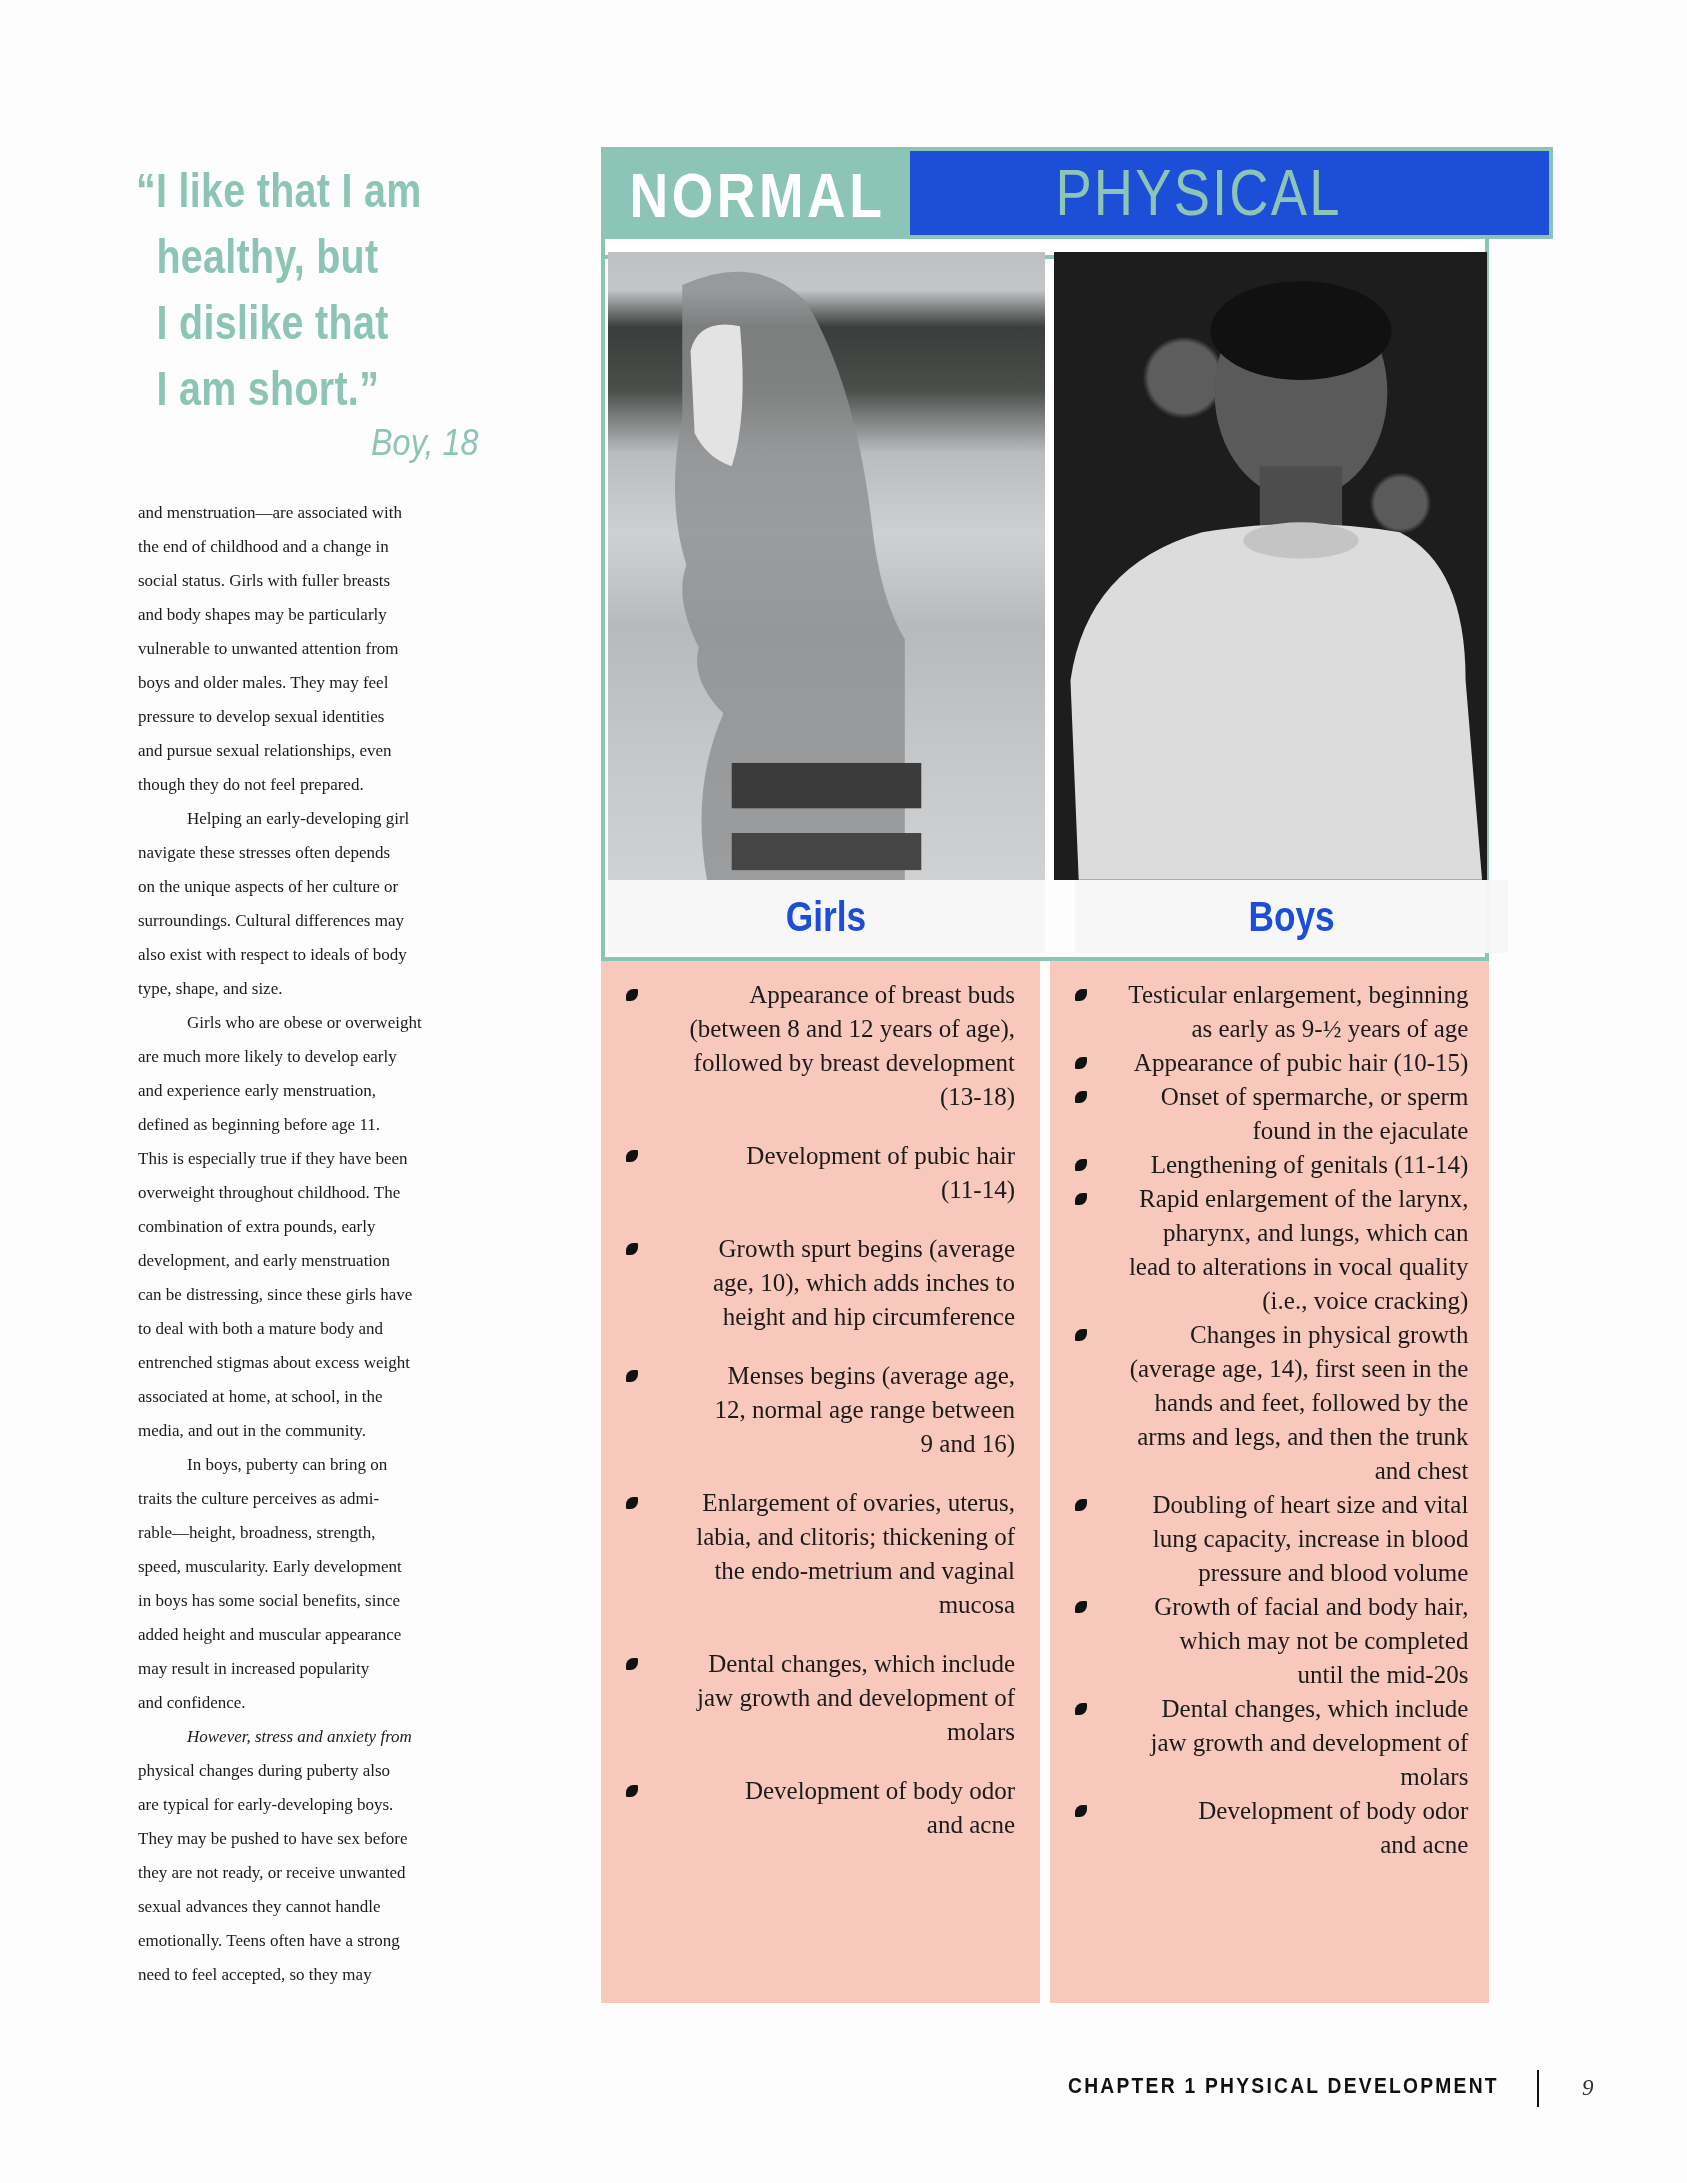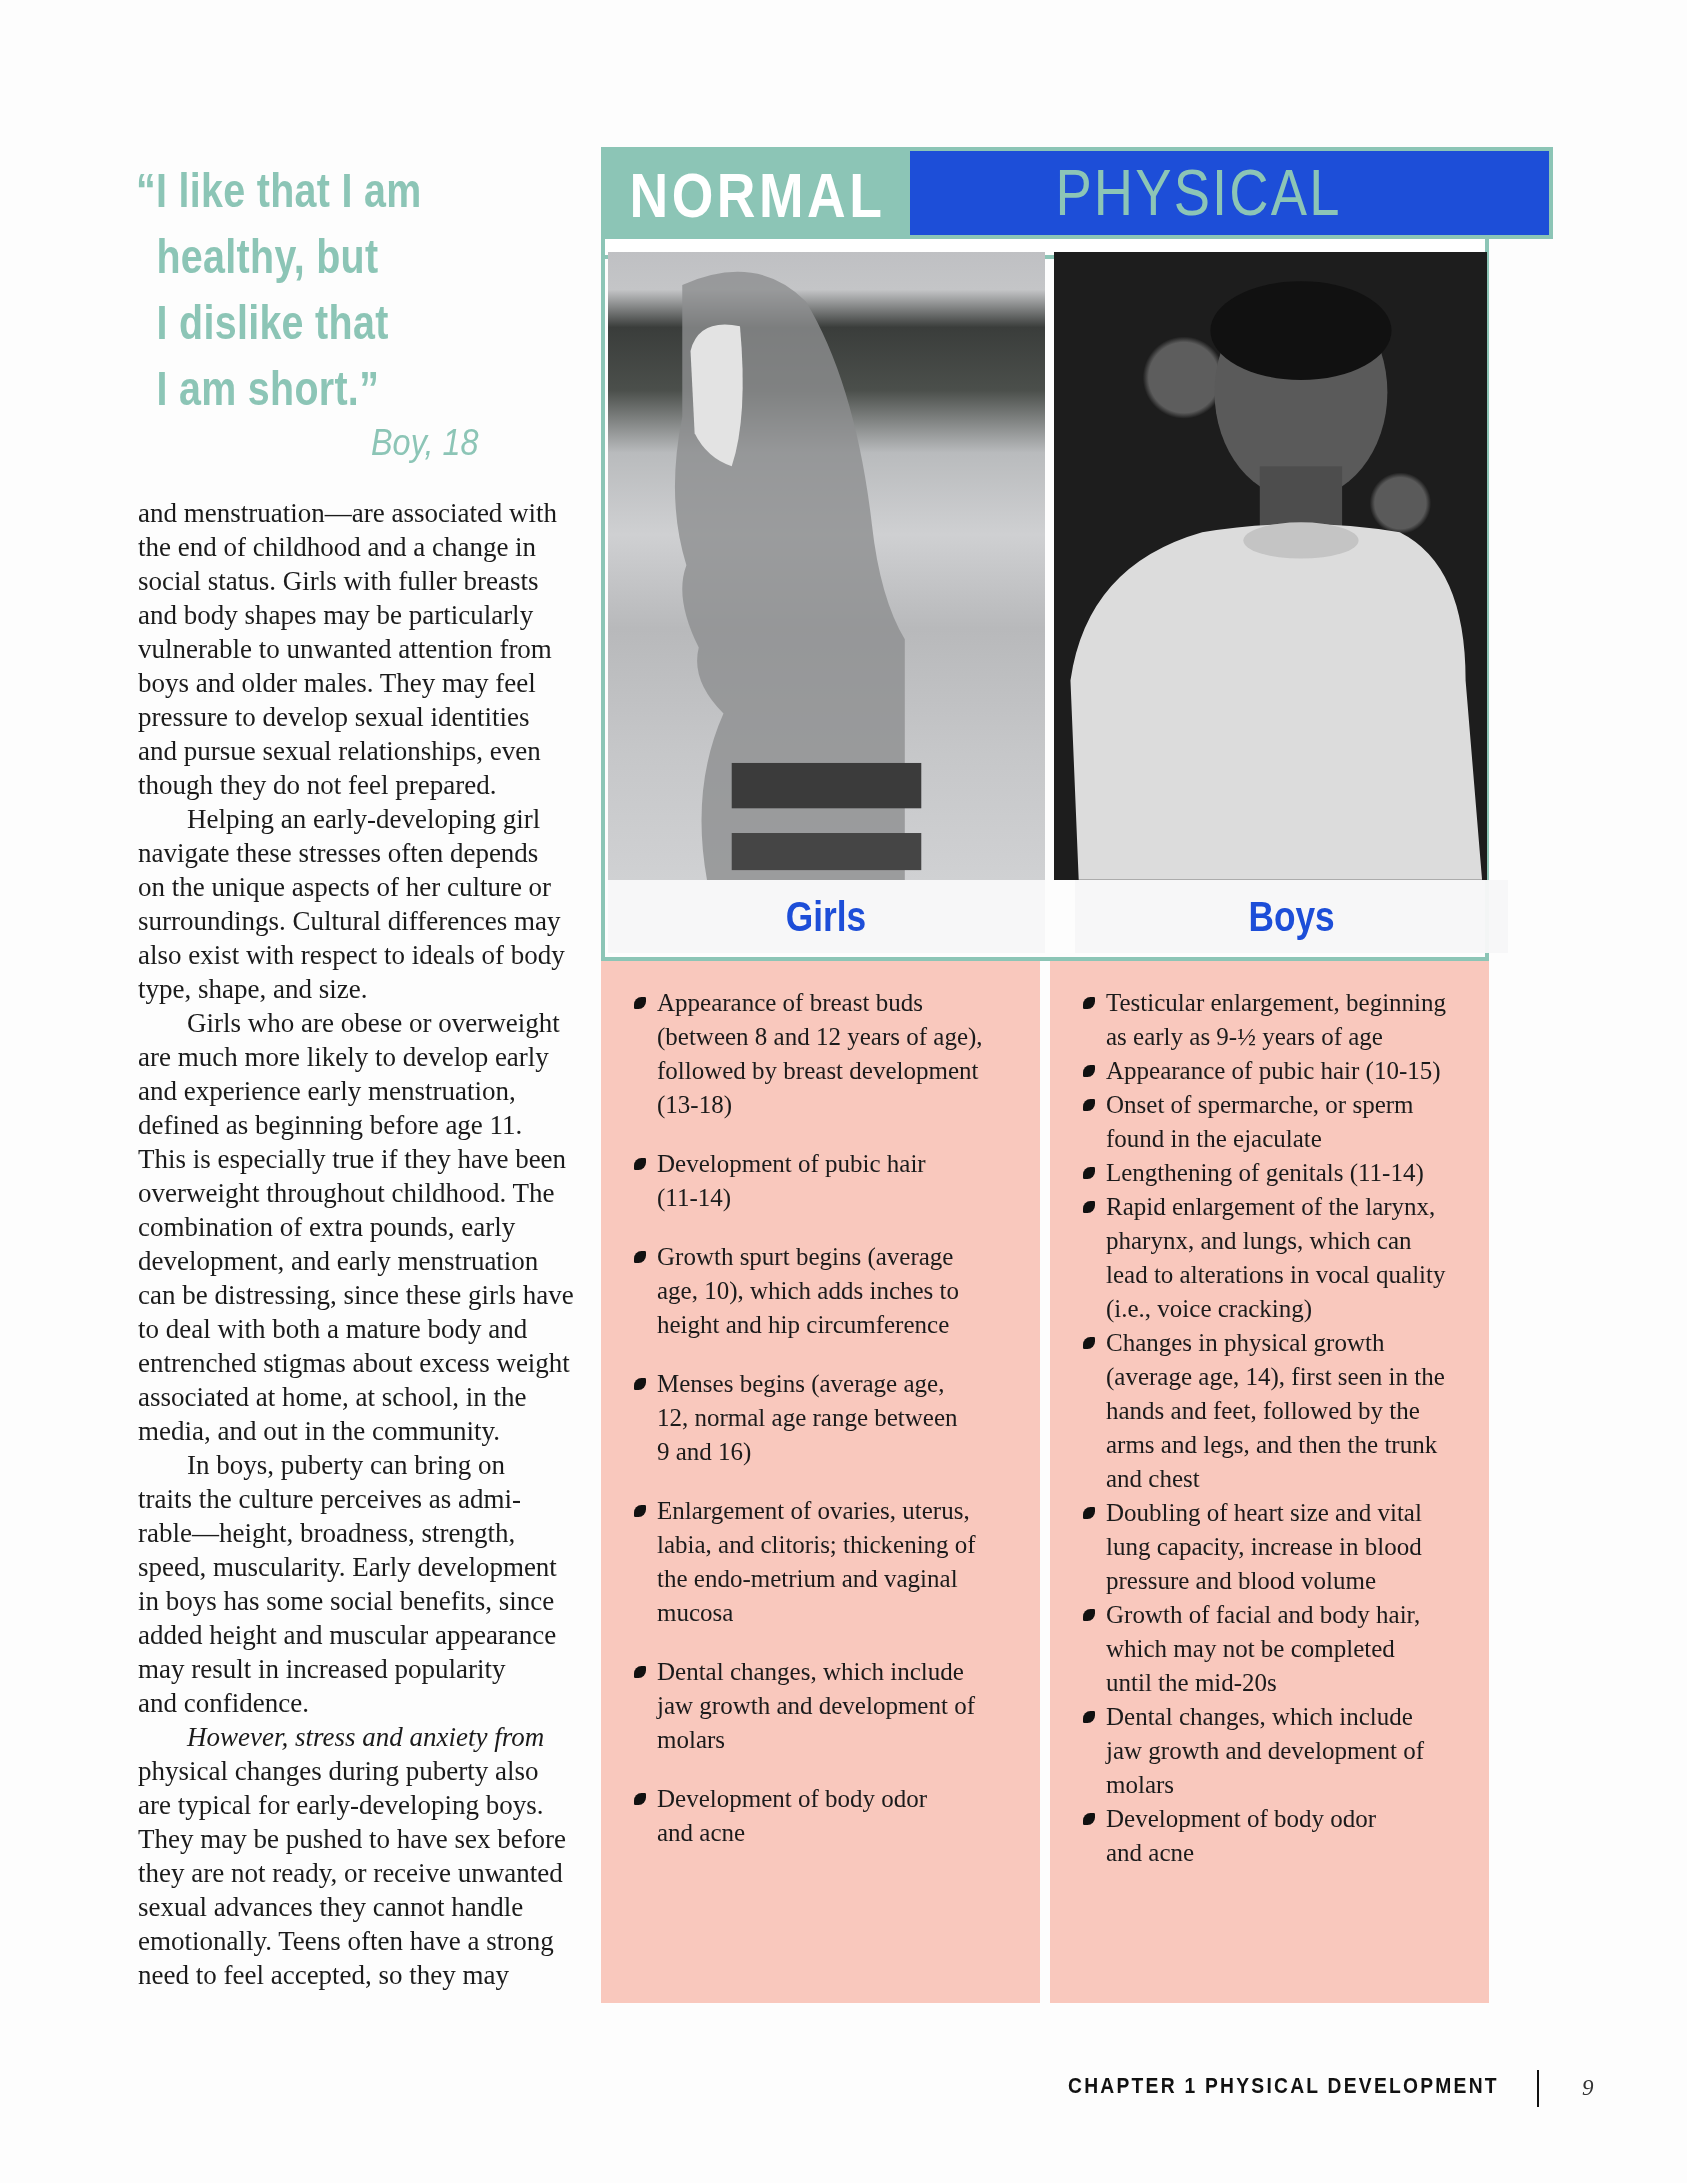--- a/index.html
+++ b/index.html
@@ -19,21 +19,21 @@
     .quote .line { display: block; white-space: nowrap; }
     .quote .line.indent { padding-left: 25px; }
     .attribution {
       position: absolute; left: 371px; top: 422px;
       font-family: "Liberation Sans", "DejaVu Sans", sans-serif;
       font-style: italic; color: #8cc5b6; font-size: 36px;
       transform: scaleX(0.9); transform-origin: left top;
     }
     .body-text {
       position: absolute; left: 138px; top: 496px; width: 428px;
-      font-size: 27px; line-height: 34px; color: #1b1b1b;
+      font-size: 17px; line-height: 34px; color: #1b1b1b;
     }
     .body-text p { margin: 0; white-space: nowrap; }
 
     .panel { position: absolute; left: 601px; top: 147px; width: 888px; }
     .title-bar {
       position: absolute; left: 0; top: 0; width: 952px; height: 92px;
       border: 4.1px solid #8cc5b6; box-sizing: border-box; background: #1d4ed8;
     }
     .title-normal {
       position: absolute; left: 0; top: 0; width: 305px; height: 88px;
@@ -77,21 +77,21 @@
     .label-band span { display: inline-block; transform: scaleX(0.82); }
     .label-band.girls { left: 2.5px; width: 437px; }
     .label-band.boys { left: 470px; width: 433px; }
 
     .list-col {
       position: absolute; top: 814px; height: 1042px; background: #f9c8bd;
       box-sizing: border-box;
     }
     .list-col.girls { left: 0; width: 439px; padding: 16.5px 25px 0 25px; }
     .list-col.boys { left: 449px; width: 439px; padding: 16.5px 20.6px 0 25px; }
-    ul { list-style: none; margin: 8px; padding: 0; }
+    ul { list-style: none; margin: 0; padding: 0; text-align: right; }
     li {
       position: relative; padding-left: 23px;
       font-size: 25px; line-height: 34px; color: #1b1b1b;
     }
     .list-col.girls li { margin-bottom: 25px; }
     .bullet {
       position: absolute; left: 0; top: 11.5px; width: 12.4px; height: 12.4px;
       background: #111; border-radius: 60% 10% 60% 10%;
     }
     .footer-chapter {

